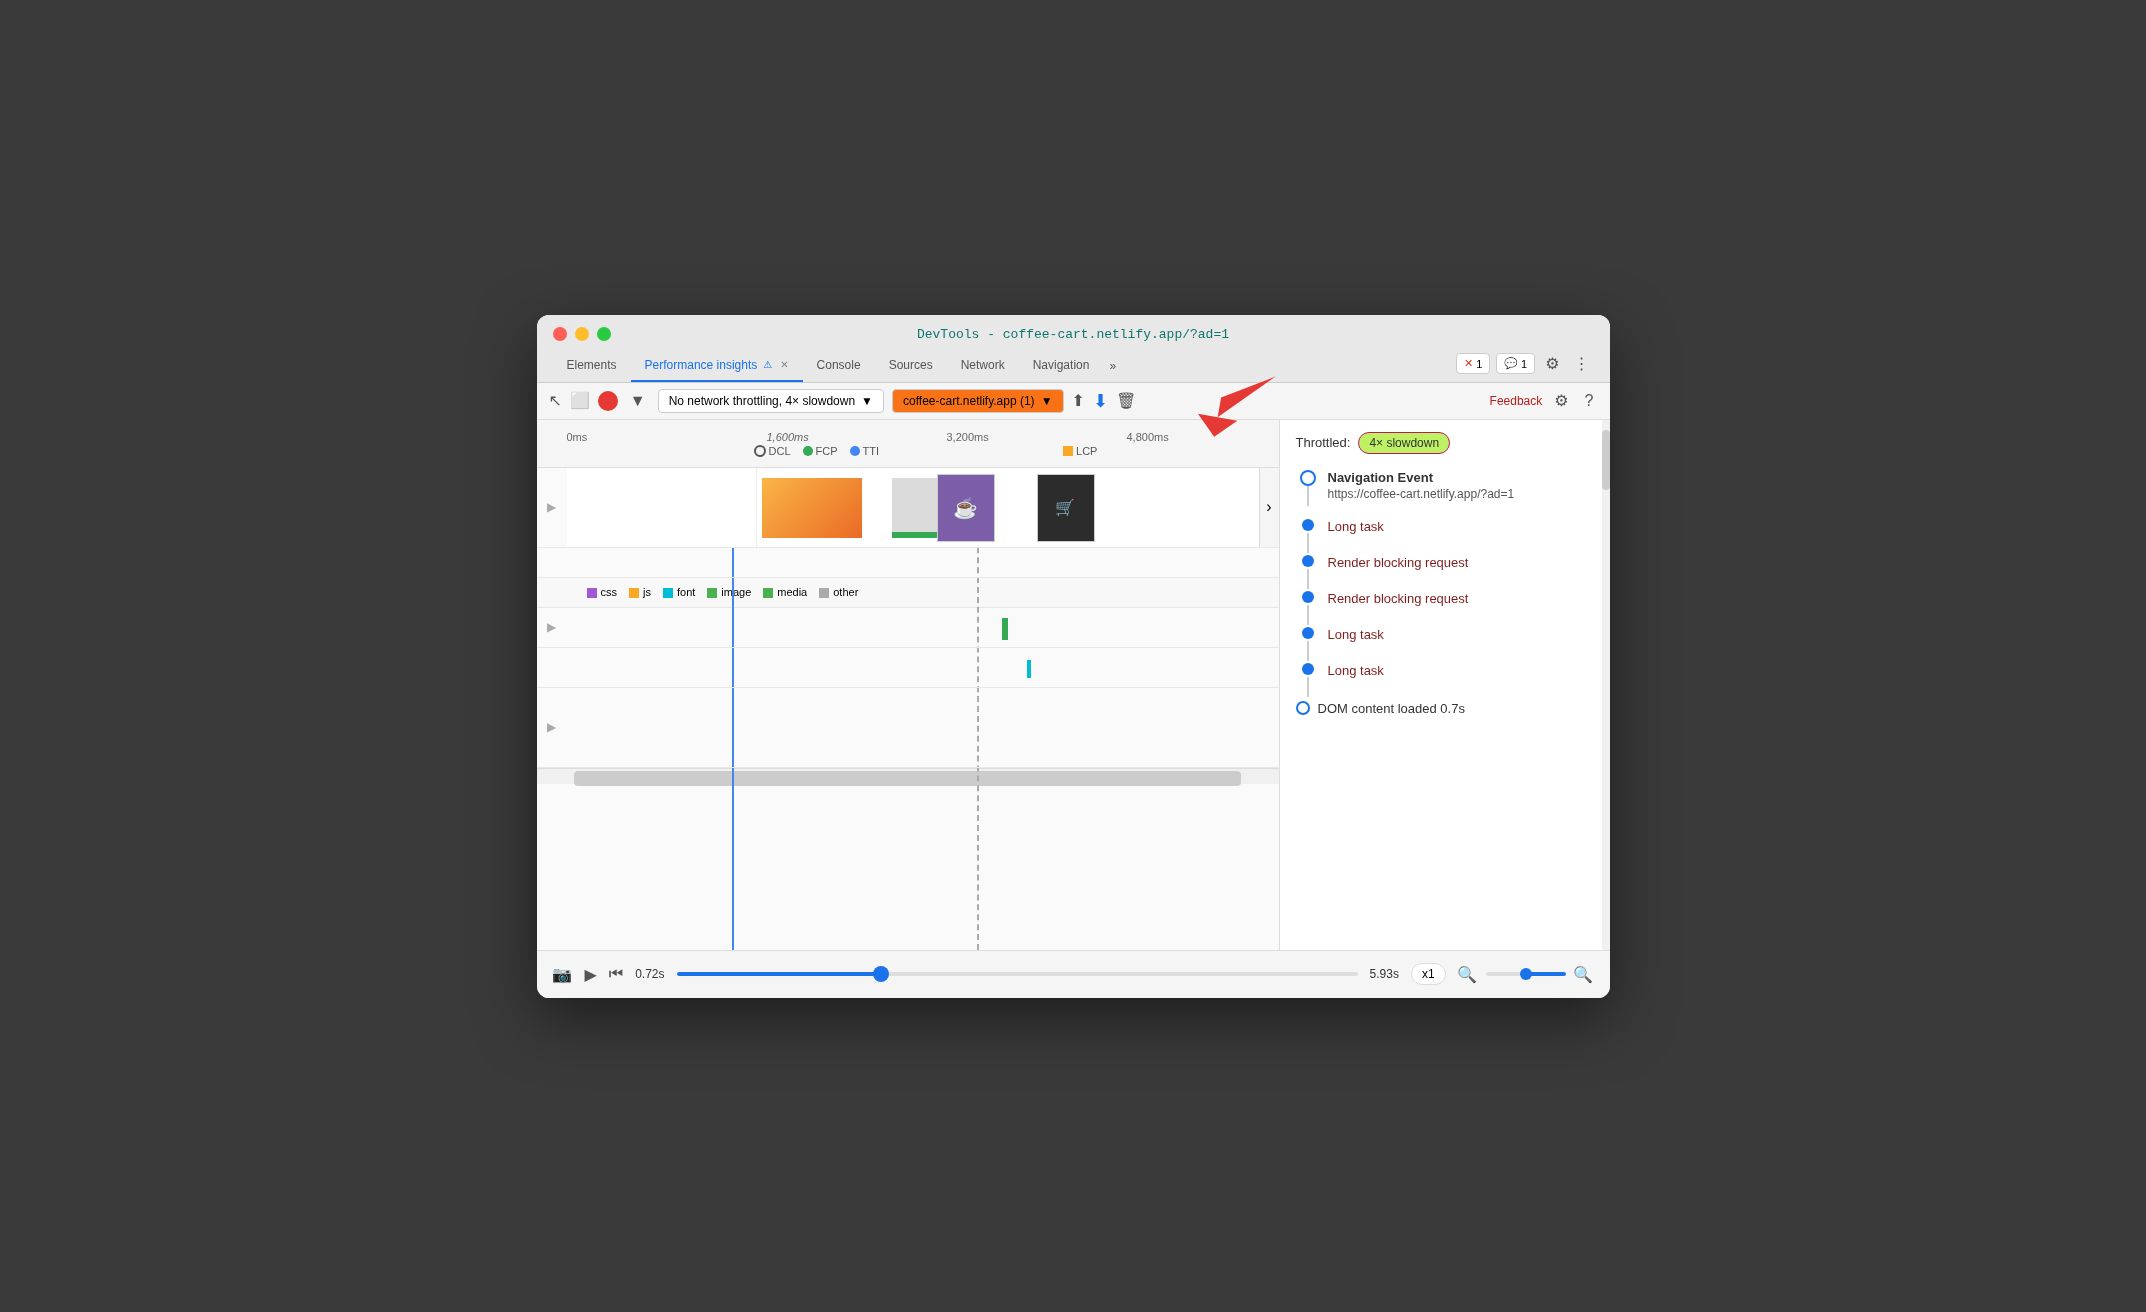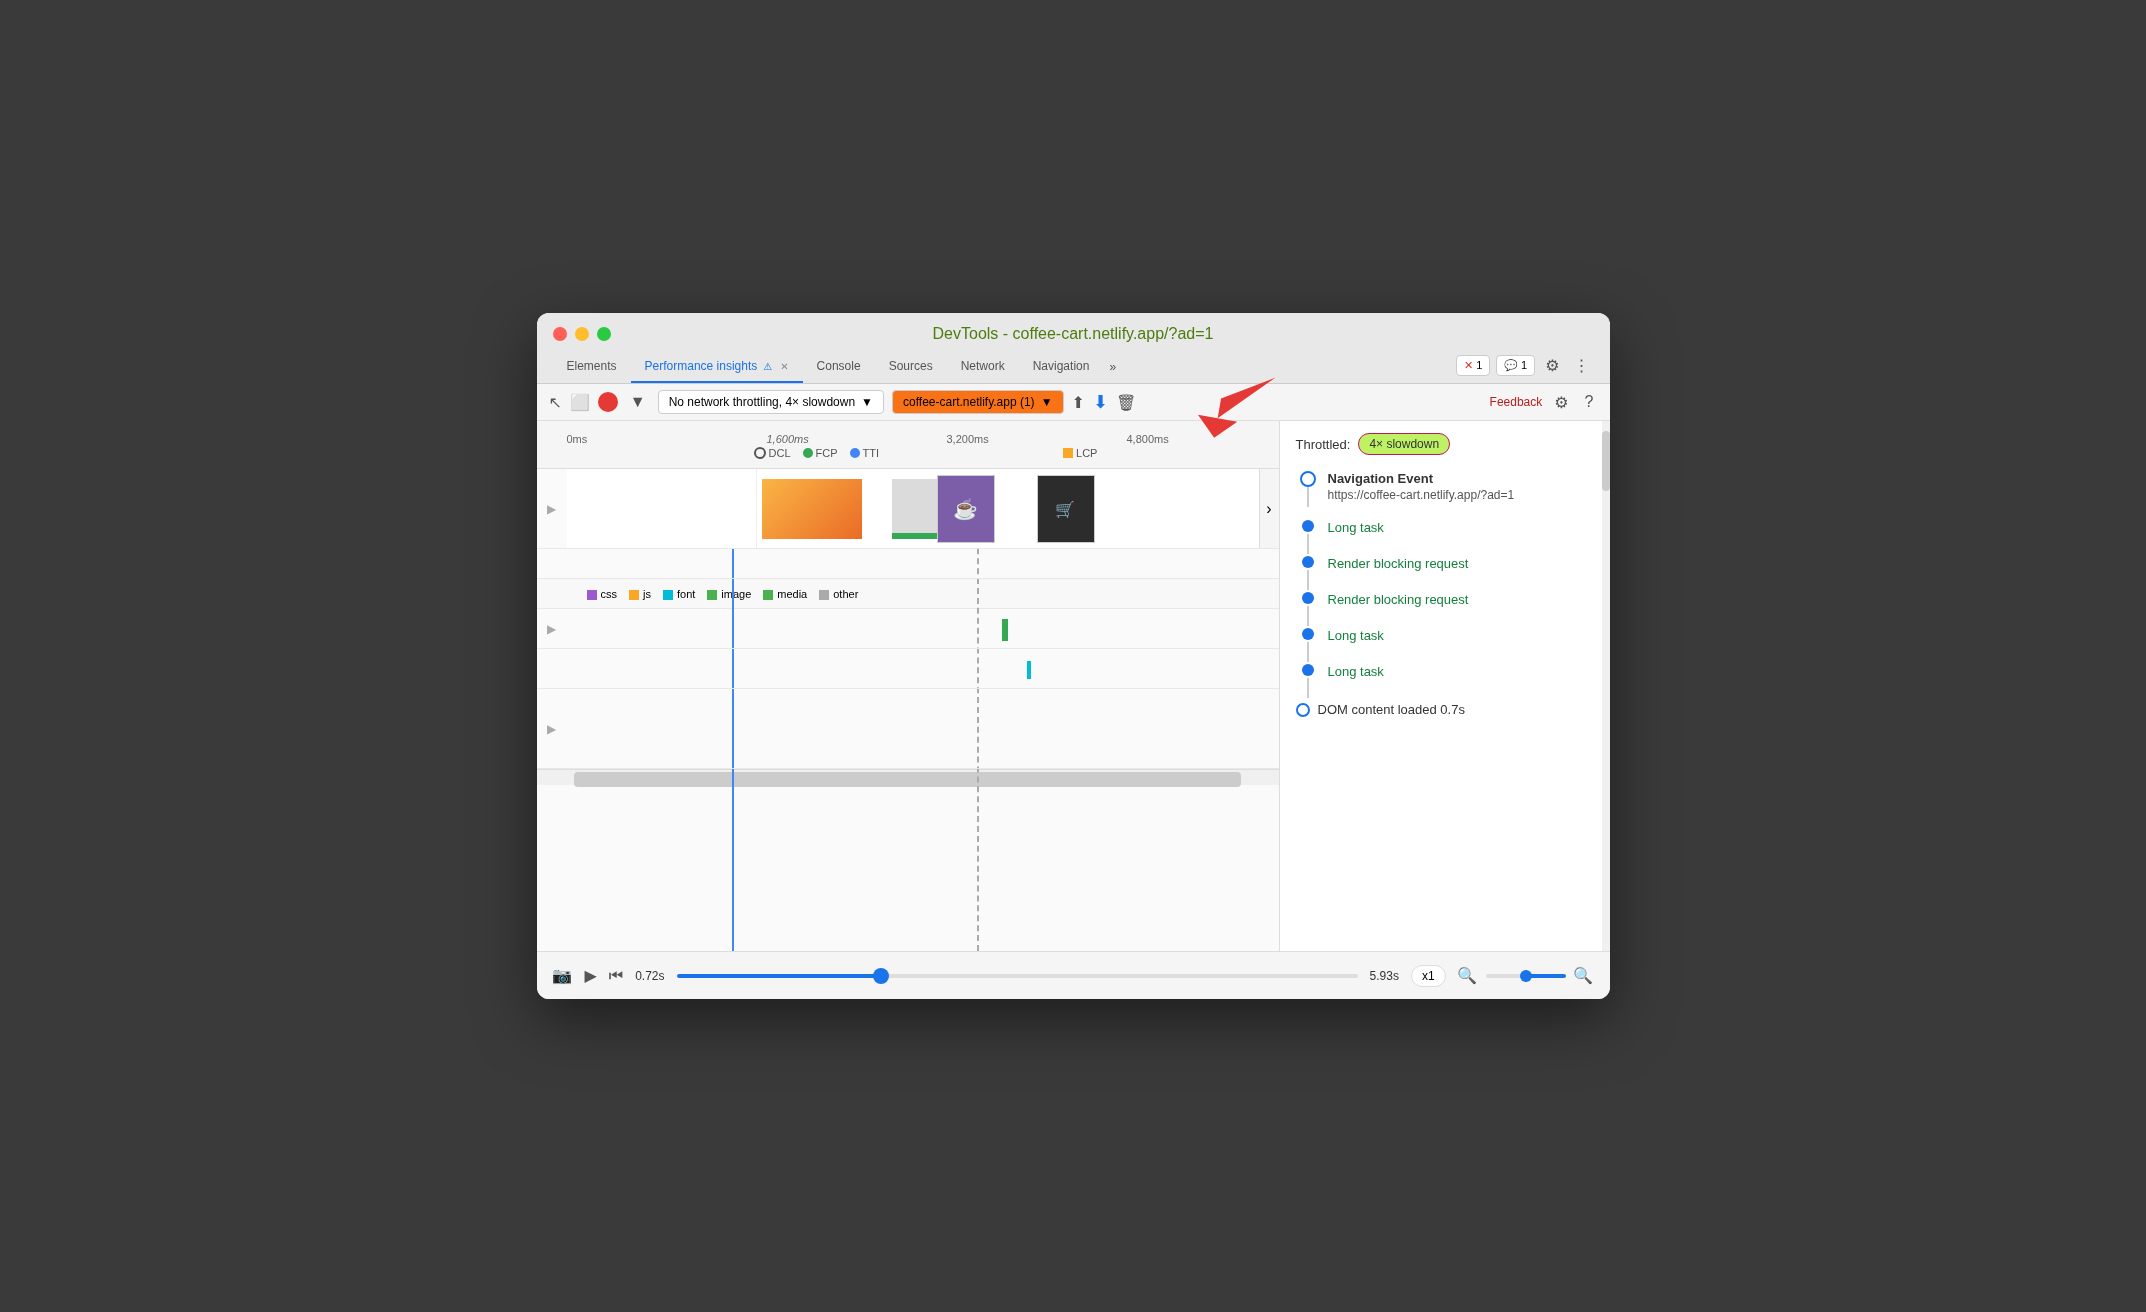--- a/index.html
+++ b/index.html
@@ -40,23 +40,24 @@
       width: 14px;
       height: 14px;
       border-radius: 50%;
       border: none;
       cursor: pointer;
     }
     .control-close { background: #ff5f57; }
     .control-minimize { background: #ffbd2e; }
     .control-maximize { background: #28ca41; }
     .window-title {
-      font-size: 16px;
-      color: #4d7c0f;
+      font-size: 13px;
+      color: #0f766e;
       font-weight: 500;
+      font-family: Liberation Mono, monospace;
     }
     .tabs-bar {
       display: flex;
       align-items: center;
       gap: 0;
     }
     .tab {
       padding: 8px 14px;
       font-size: 12px;
       color: #555;
@@ -379,21 +380,21 @@
       font-size: 13px;
       color: #333;
       margin-bottom: 2px;
     }
     .nav-event-url {
       font-size: 12px;
       color: #555;
       word-break: break-all;
     }
     .insight-link {
-      color: #15803d;
+      color: #7f1d1d;
       font-size: 13px;
       cursor: pointer;
       text-decoration: none;
     }
     
     .bottom-bar {
       background: #f5f5f5;
       border-top: 1px solid #ddd;
       padding: 8px 16px;
       display: flex;

